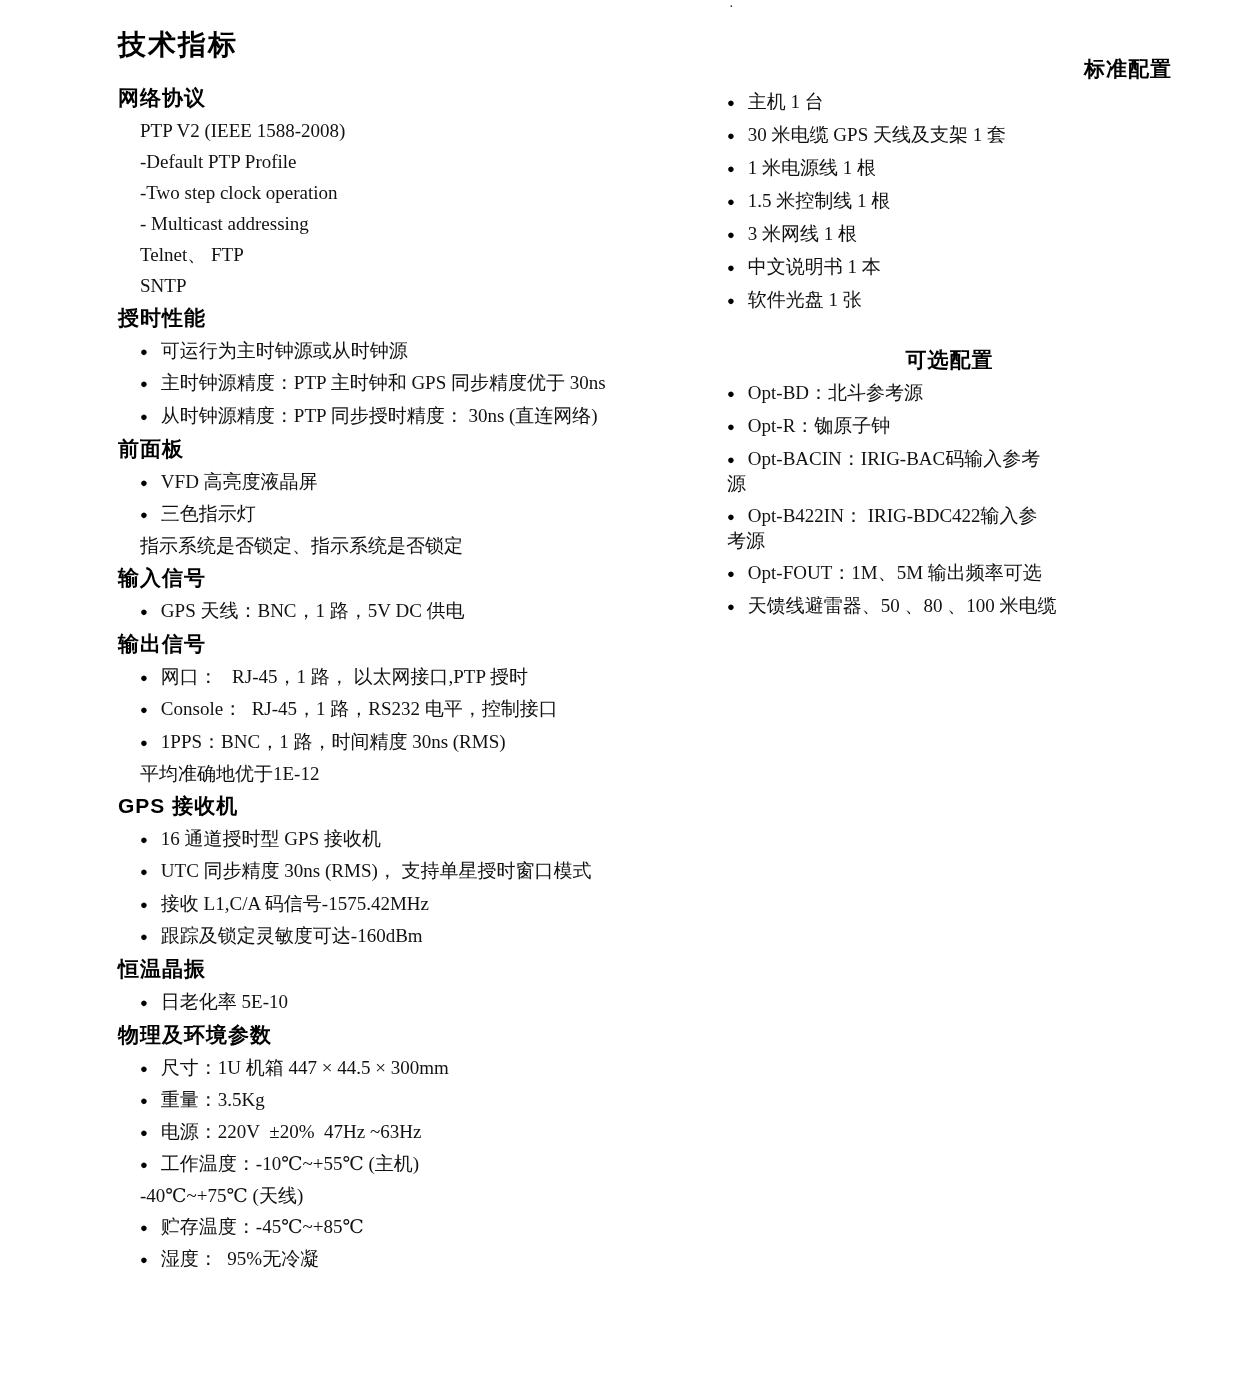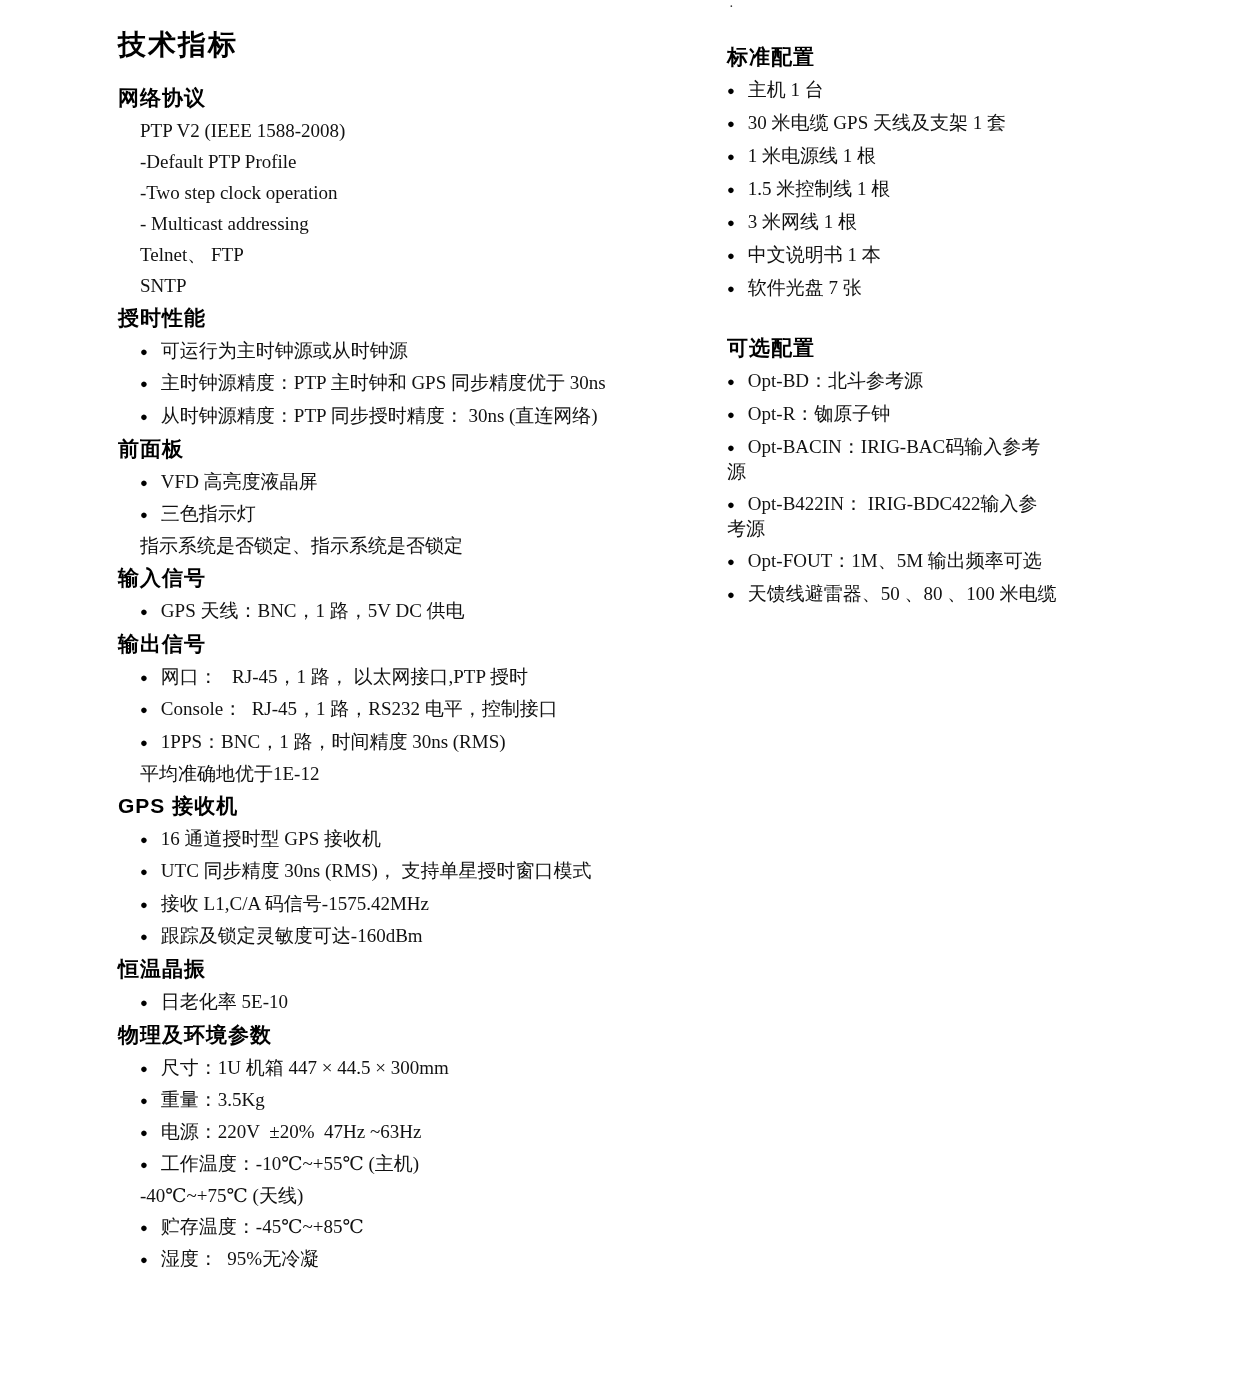--- a/index.html
+++ b/index.html
@@ -17,22 +17,22 @@
     font-family:"Liberation Sans","DejaVu Sans",sans-serif;
     font-weight:700;font-size:28px;line-height:36px;color:#000;
     letter-spacing:2px;
   }
   .h2{
     margin:2px 0 8px 0;
     font-family:"Liberation Sans","DejaVu Sans",sans-serif;
     font-weight:700;font-size:21px;line-height:26px;color:#000;
     letter-spacing:1px;
   }
-  .mt44{margin-top:44px;}
-  .mt34{margin-top:34px;}
+  .mt44{margin-top:56px;text-align:right;}
+  .mt34{margin-top:34px;text-align:center;}
   .row{
     font-size:19px;line-height:24px;
     margin:0 0 7px 0;padding-left:22px;
     white-space:pre;color:#111;
   }
   .col-right .row{padding-left:0;margin-bottom:8px;}
   .gap{margin-top:8px;}
   .tight{margin-bottom:0 !important;}
   .b{font-size:13px;margin-right:13px;vertical-align:1px;color:#000;}
   section{margin:0;padding:0;}
@@ -109,21 +109,21 @@
 
 <div class="col-right">
   <section>
     <h2 class="h2 mt44">标准配置</h2>
     <div class="row"><span class="b">●</span><span class="tx">主机 1 台</span></div>
     <div class="row"><span class="b">●</span><span class="tx">30 米电缆 GPS 天线及支架 1 套</span></div>
     <div class="row"><span class="b">●</span><span class="tx">1 米电源线 1 根</span></div>
     <div class="row"><span class="b">●</span><span class="tx">1.5 米控制线 1 根</span></div>
     <div class="row"><span class="b">●</span><span class="tx">3 米网线 1 根</span></div>
     <div class="row"><span class="b">●</span><span class="tx">中文说明书 1 本</span></div>
-    <div class="row"><span class="b">●</span><span class="tx">软件光盘 7 张</span></div>
+    <div class="row"><span class="b">●</span><span class="tx">软件光盘 1 张</span></div>
   </section>
 
   <section>
     <h2 class="h2 mt34">可选配置</h2>
     <div class="row"><span class="b">●</span><span class="tx">Opt-BD：北斗参考源</span></div>
     <div class="row"><span class="b">●</span><span class="tx">Opt-R：铷原子钟</span></div>
     <div class="row tight"><span class="b">●</span><span class="tx">Opt-BACIN：IRIG-BAC码输入参考</span></div>
     <div class="row"><span class="tx">源</span></div>
     <div class="row tight"><span class="b">●</span><span class="tx">Opt-B422IN： IRIG-BDC422输入参</span></div>
     <div class="row"><span class="tx">考源</span></div>

